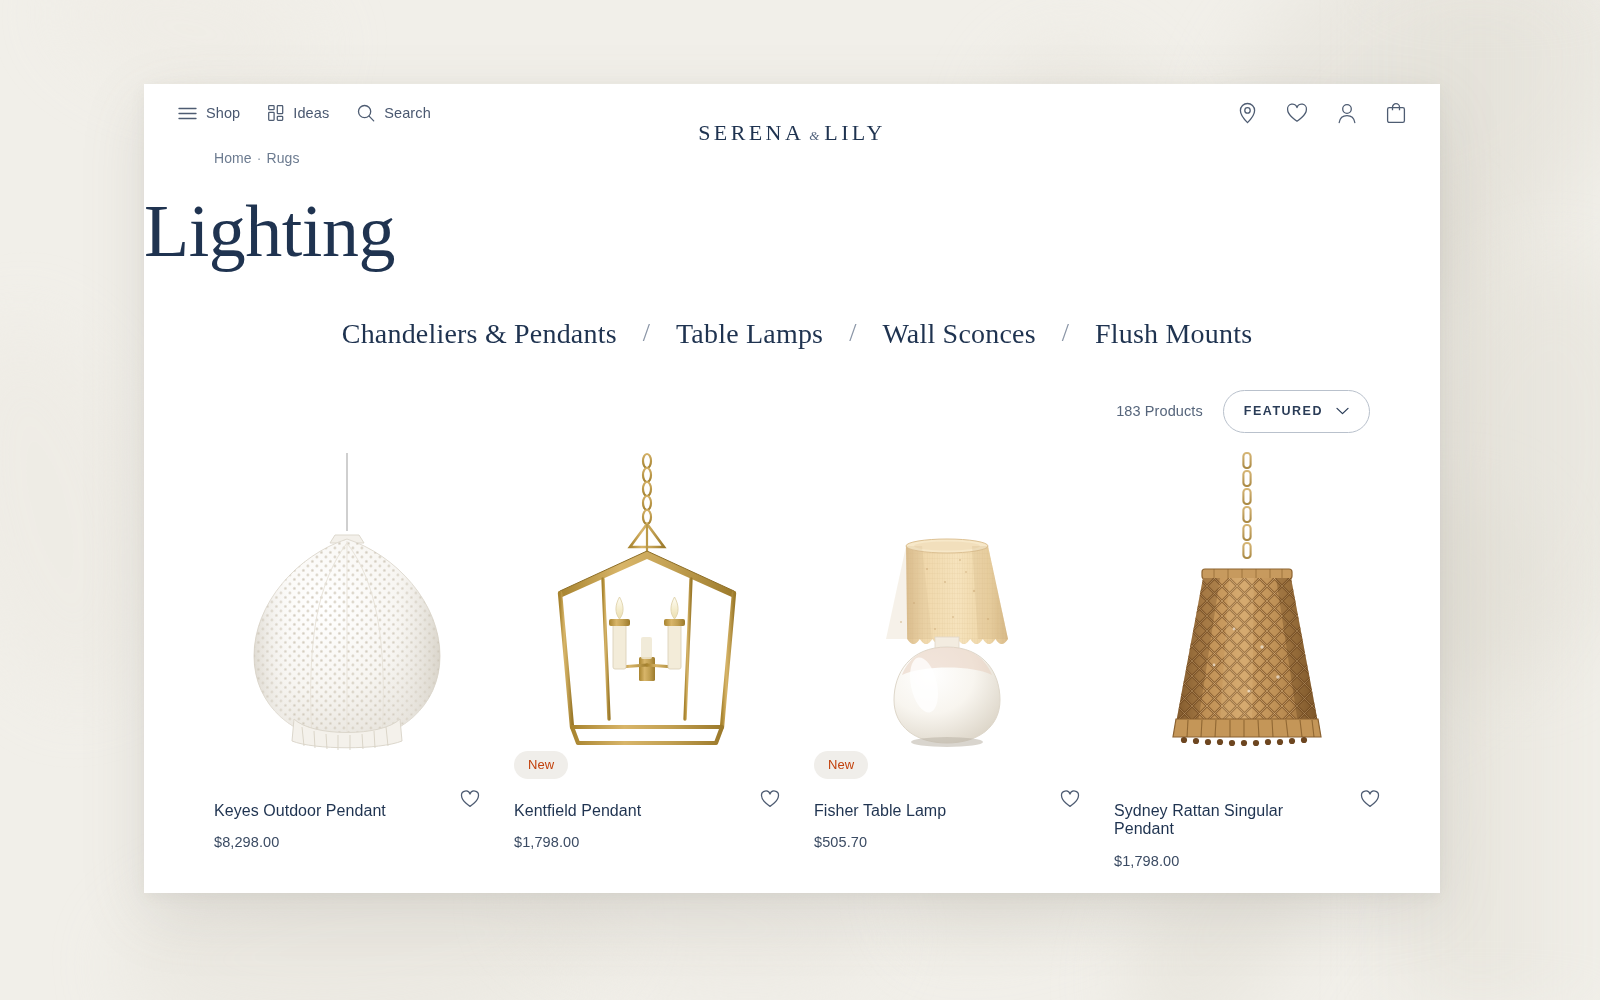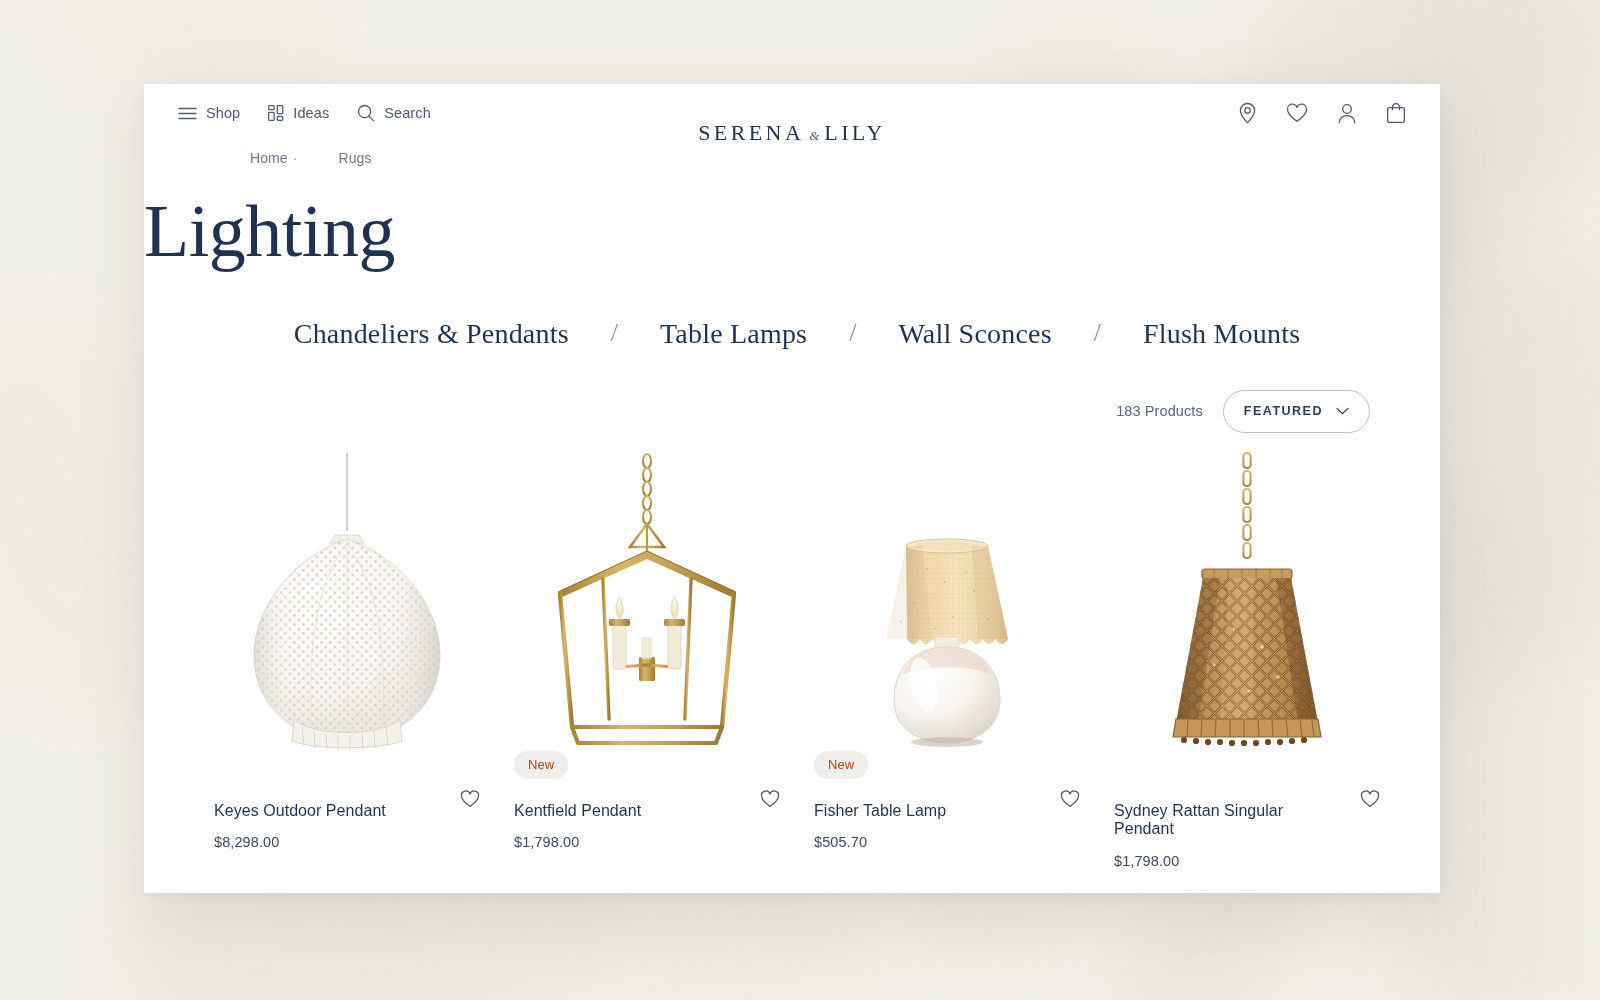--- a/index.html
+++ b/index.html
@@ -101,40 +101,40 @@
   }
   .nav-right .ico { cursor: pointer; }
 
   
   .breadcrumb {
     padding: 8px 0 0 70px;
     font-size: 14px;
     color: #6c7b90;
     letter-spacing: .1px;
   }
-  .breadcrumb .crumb { cursor: pointer; margin-left: 36px; }
+  .breadcrumb .crumb { cursor: pointer; }
   .breadcrumb .sep { margin: 0 5px; color: #8d99aa; }
 
   
   .page-title {
     text-align: left;
     font-family: "Liberation Serif", serif;
     font-size: 74px;
     line-height: 1;
     color: #1f3350;
     font-weight: 400;
     margin-top: 28px;
     letter-spacing: -0.5px;
   }
 
   
   .cat-row {
     margin-top: 34px;
     display: flex; align-items: center; justify-content: center;
-    gap: 16px;
+    gap: 0;
     padding-left: 10px;
   }
   .cat-link {
     font-family: "Liberation Serif", serif;
     font-size: 28px;
     color: #1f3350;
     cursor: pointer;
     letter-spacing: .2px;
     white-space: nowrap;
   }

